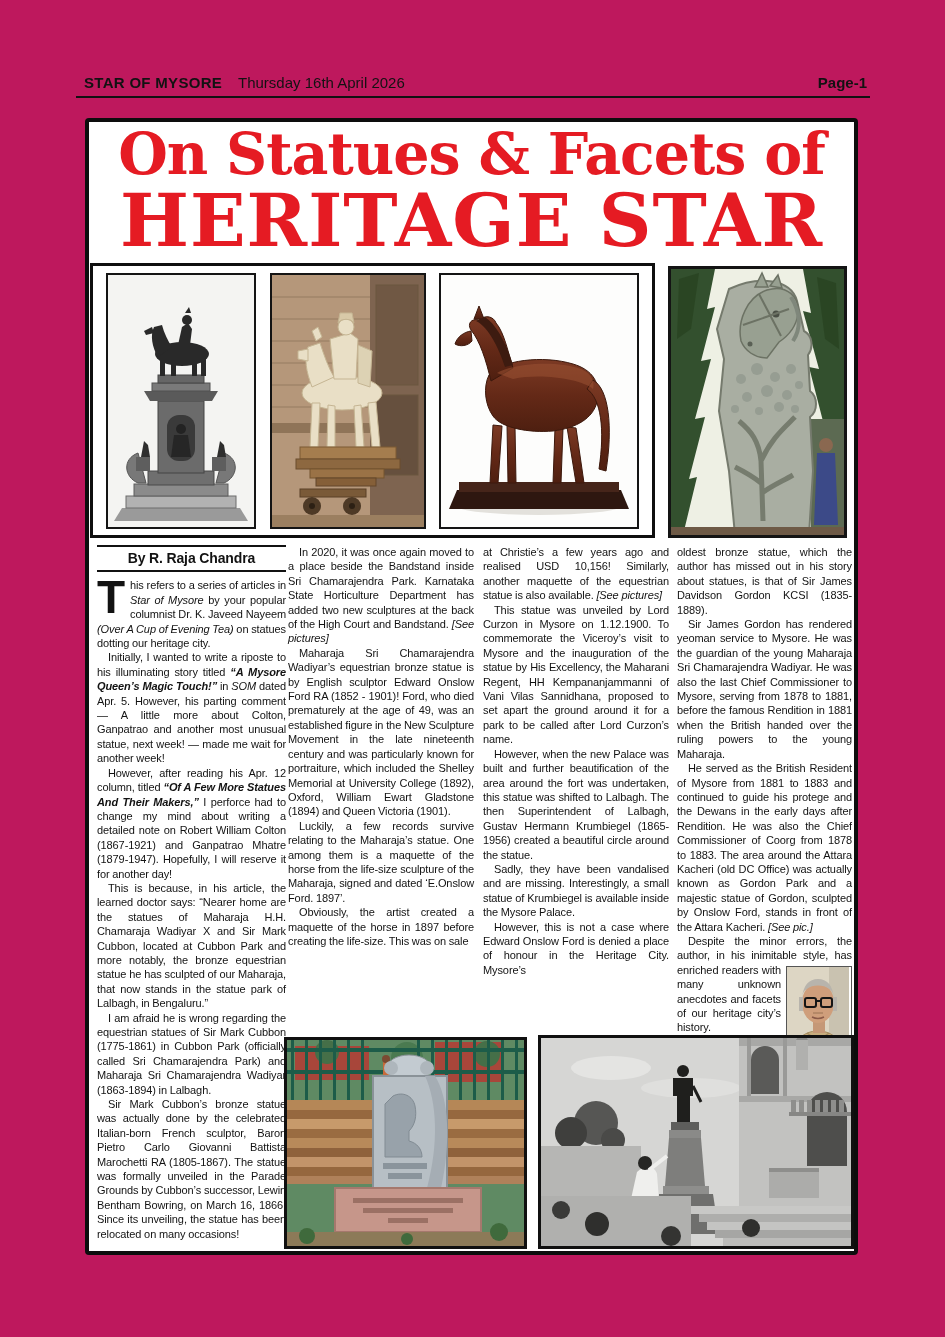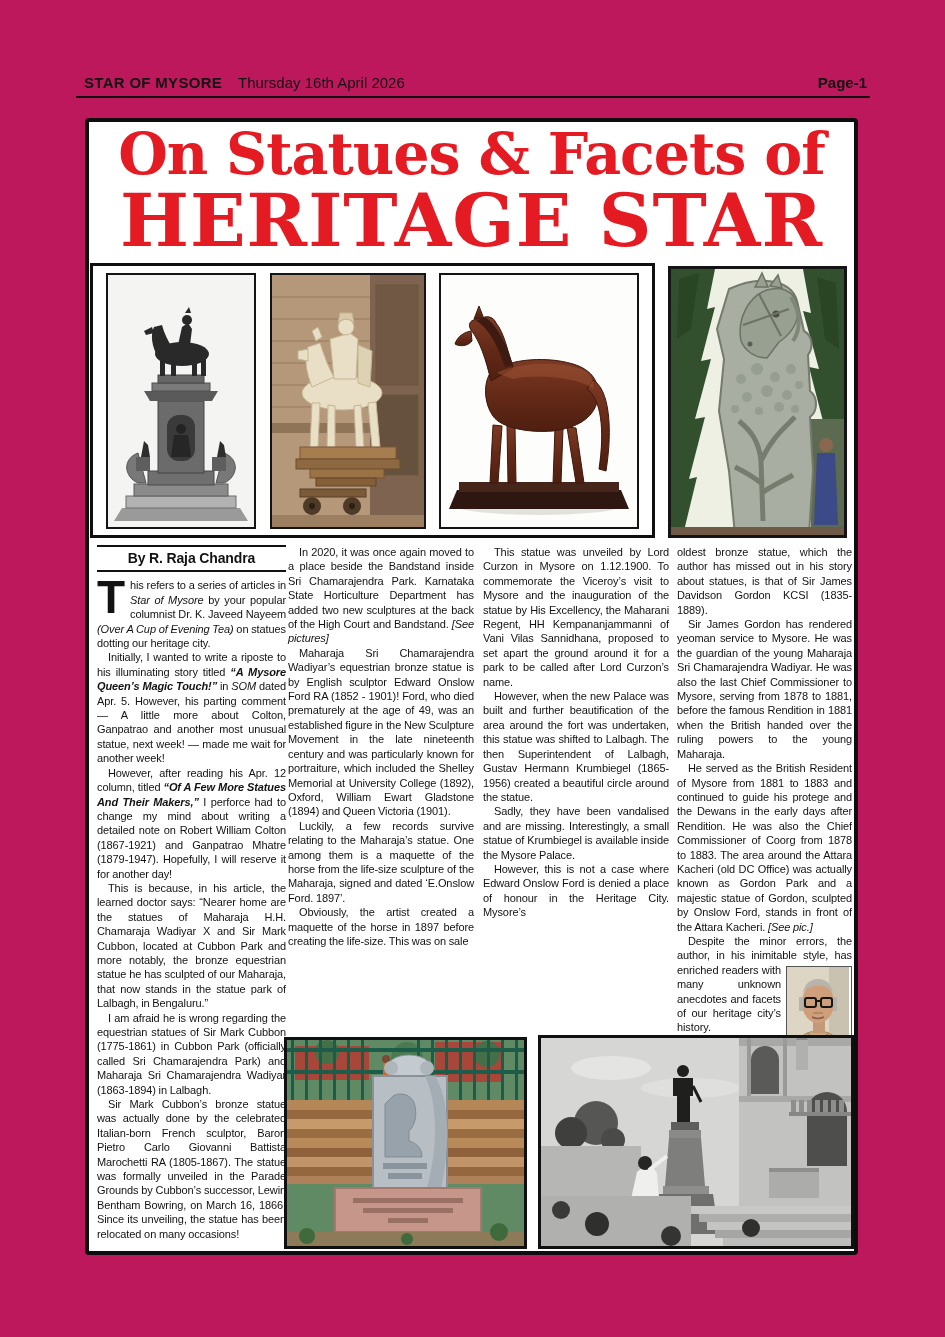--- a/index.html
+++ b/index.html
@@ -230,20 +230,21 @@
     </div>
 
     <div class="col col2">
       <p><span>In 2020, it was once again moved to a place beside the Bandstand inside Sri Chamarajendra Park. Karnataka State Horticulture Department has added two new sculptures at the back of the High Court and Bandstand. </span><span class="it">[See pictures]</span></p>
       <p>Maharaja Sri Chamarajendra Wadiyar’s equestrian bronze statue is by English sculptor Edward Onslow Ford RA (1852 - 1901)! Ford, who died prematurely at the age of 49, was an established figure in the New Sculpture Movement in the late nineteenth century and was particularly known for portraiture, which included the Shelley Memorial at University College (1892), Oxford, William Ewart Gladstone (1894) and Queen Victoria (1901).</p>
       <p>Luckily, a few records survive relating to the Maharaja’s statue. One among them is a maquette of the horse from the life-size sculpture of the Maharaja, signed and dated ‘E.Onslow Ford. 1897’.</p>
       <p>Obviously, the artist created a maquette of the horse in 1897 before creating the life-size. This was on sale</p>
     </div>
 
     <div class="col col3">
+      <p class="first"><span>at Christie’s a few years ago and realised USD 10,156! Similarly, another maquette of the equestrian statue is also available. </span><span class="it">[See pictures]</span></p>
       <p>This statue was unveiled by Lord Curzon in Mysore on 1.12.1900. To commemorate the Viceroy’s visit to Mysore and the inauguration of the statue by His Excellency, the Maharani Regent, HH Kempananjammanni of Vani Vilas Sannidhana, proposed to set apart the ground around it for a park to be called after Lord Curzon’s name.</p>
       <p>However, when the new Palace was built and further beautification of the area around the fort was undertaken, this statue was shifted to Lalbagh. The then Superintendent of Lalbagh, Gustav Hermann Krumbiegel (1865-1956) created a beautiful circle around the statue.</p>
       <p>Sadly, they have been vandalised and are missing. Interestingly, a small statue of Krumbiegel is available inside the Mysore Palace.</p>
       <p>However, this is not a case where Edward Onslow Ford is denied a place of honour in the Heritage City. Mysore’s</p>
     </div>
 
     <div class="col col4">
       <p class="first">oldest bronze statue, which the author has missed out in his story about statues, is that of Sir James Davidson Gordon KCSI (1835-1889).</p>
       <p>Sir James Gordon has rendered yeoman service to Mysore. He was the guardian of the young Maharaja Sri Chamarajendra Wadiyar. He was also the last Chief Commissioner to Mysore, serving from 1878 to 1881, before the famous Rendition in 1881 when the British handed over the ruling powers to the young Maharaja.</p>
       <p><span>He served as the British Resident of Mysore from 1881 to 1883 and continued to guide his protege and the Dewans in the early days after Rendition. He was also the Chief Commissioner of Coorg from 1878 to 1883. The area around the Attara Kacheri (old DC Office) was actually known as Gordon Park and a majestic statue of Gordon, sculpted by Onslow Ford, stands in front of the Attara Kacheri. </span><span class="it">[See pic.]</span></p>

